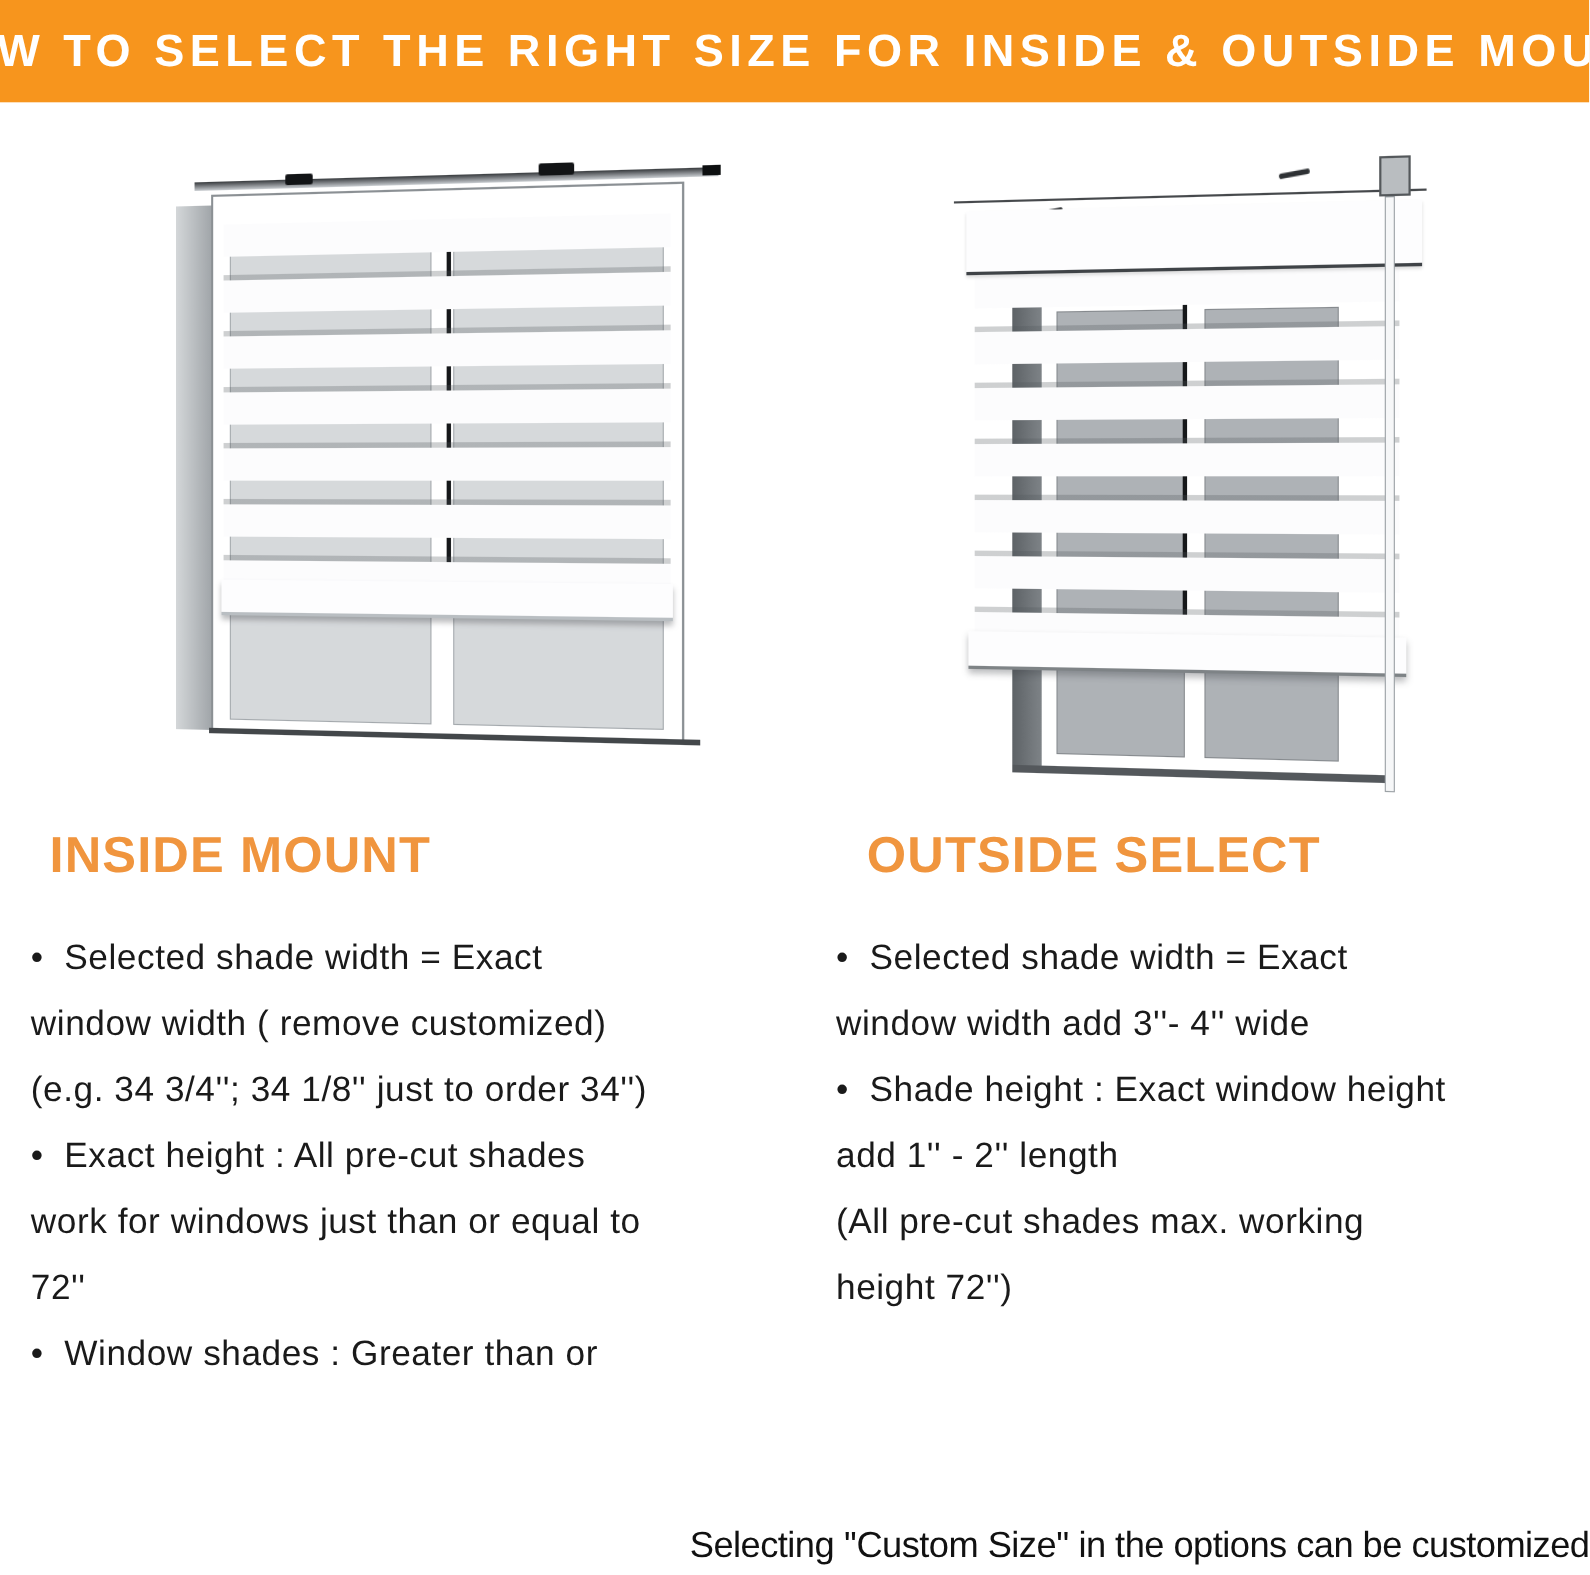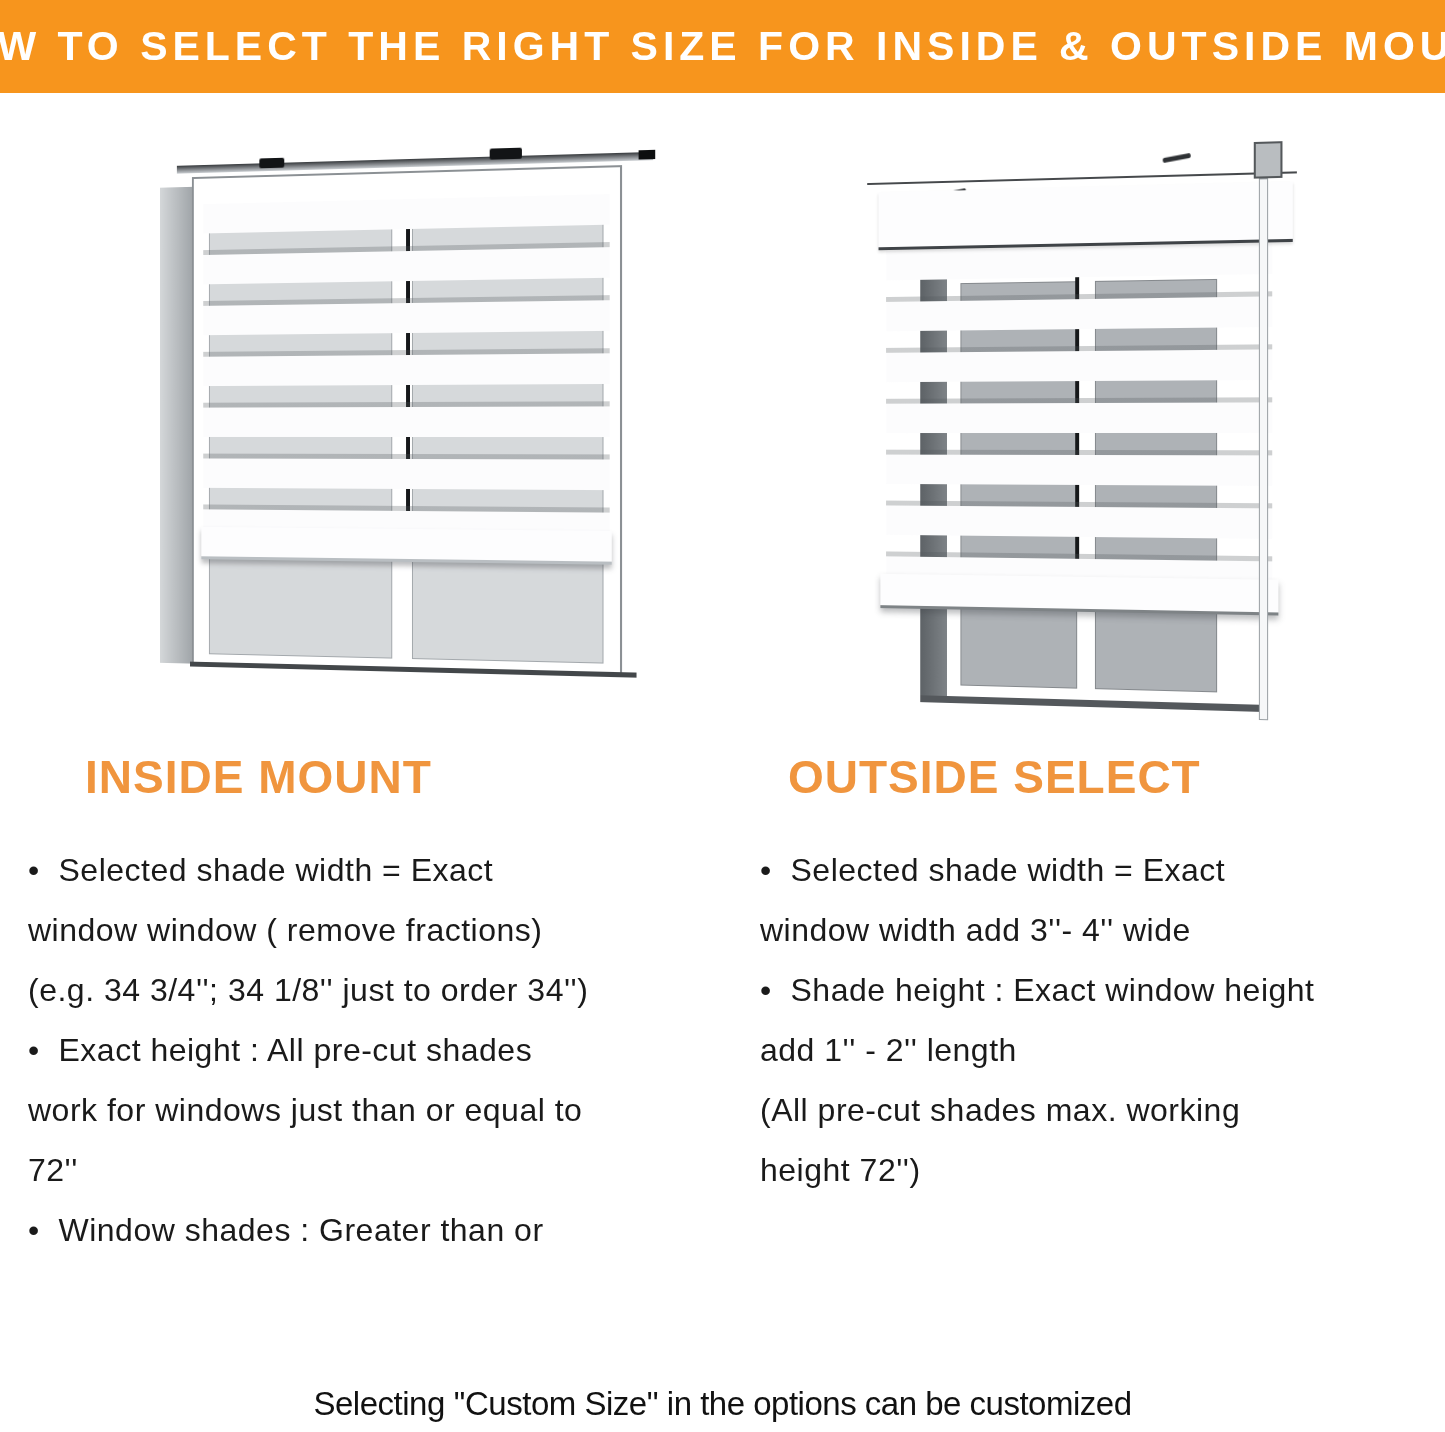--- a/index.html
+++ b/index.html
@@ -14,33 +14,33 @@
   }
   .banner-title{
     color:#ffffff;font-weight:bold;font-size:41px;letter-spacing:5px;
     white-space:pre;text-align:center;
   }
   
   .mount-heading{
     position:absolute;top:750px;color:#F0953E;font-weight:bold;
     font-size:46px;letter-spacing:1px;white-space:pre;
   }
-  .heading-inside{left:45px;margin-left:40px;}
+  .heading-inside{left:45px;}
   .heading-outside{left:788px;}
   
   .col{position:absolute;top:840px;width:690px;}
   .col-left{left:28px;}
   .col-right{left:760px;}
   .tline{
     height:60px;line-height:60px;font-size:32px;letter-spacing:0.5px;
     color:#1a1a1a;white-space:pre;
   }
   
   .footer-note{
-    position:absolute;left:0;top:1385px;width:1445px;text-align:center;
+    position:absolute;left:0;top:1385px;width:1445px;text-align:right;
     font-size:33px;letter-spacing:-0.5px;color:#111111;white-space:pre;
   }
   
   .illus{position:absolute;}
   .i3d{position:relative;width:100%;height:100%;
        transform:perspective(1500px) rotateY(-9deg);}
   .shade-stripes{
     position:absolute;inset:0;
     background:repeating-linear-gradient(to bottom,
       #fcfcfd 0px,#fcfcfd 30px,
@@ -145,21 +145,21 @@
       <div class="oi-endcap"></div>
       <div class="oi-side"></div>
     </div>
   </div>
 
   <div class="mount-heading heading-inside">INSIDE MOUNT</div>
   <div class="mount-heading heading-outside">OUTSIDE SELECT</div>
 
   <div class="col col-left">
     <div class="tline">•  Selected shade width = Exact</div>
-    <div class="tline">window window ( remove fractions)</div>
+    <div class="tline">window width ( remove customized)</div>
     <div class="tline">(e.g. 34 3/4''; 34 1/8'' just to order 34'')</div>
     <div class="tline">•  Exact height : All pre-cut shades</div>
     <div class="tline">work for windows just than or equal to</div>
     <div class="tline">72''</div>
     <div class="tline">•  Window shades : Greater than or</div>
   </div>
 
   <div class="col col-right">
     <div class="tline">•  Selected shade width = Exact</div>
     <div class="tline">window width add 3''- 4'' wide</div>

